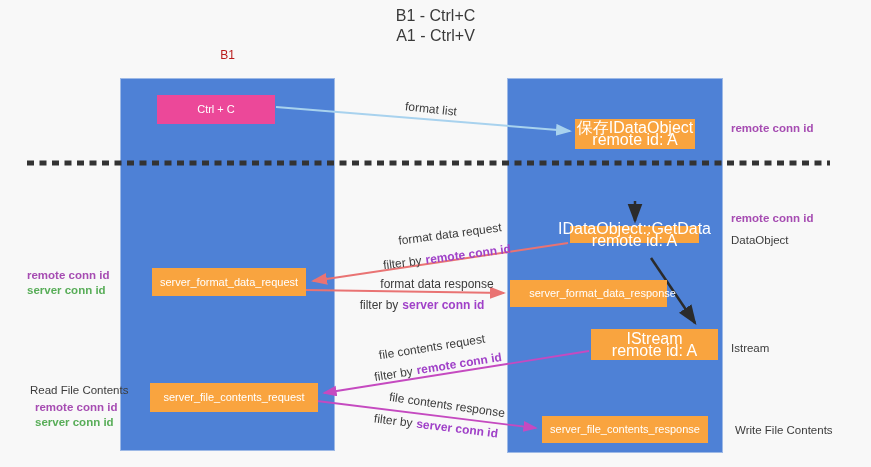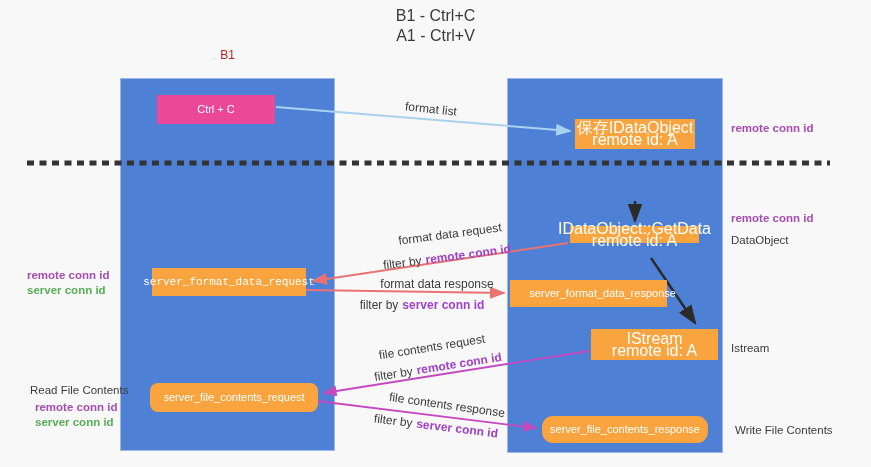--- a/index.html
+++ b/index.html
@@ -71,43 +71,43 @@
     <line x1="568" y1="243" x2="313" y2="281" stroke="#e97373" stroke-width="2" marker-end="url(#ah-red)"></line>
     <line x1="306" y1="290" x2="504" y2="293" stroke="#e97373" stroke-width="2" marker-end="url(#ah-red)"></line>
 
     <line x1="589" y1="351" x2="324" y2="393" stroke="#c54ac0" stroke-width="1.8" marker-end="url(#ah-mag)"></line>
     <line x1="317" y1="401" x2="536" y2="428" stroke="#c54ac0" stroke-width="1.8" marker-end="url(#ah-mag)"></line>
   </svg>
 
   <div class="node green" style="left:157px; top:95px; width:118px; height:29px;">
     <span class="l1">Ctrl + C</span>
   </div>
-  <div class="node orange" style="left:152px; top:268px; width:154px; height:28px;font-family:Liberation Mono, monospace;">
+  <div class="node orange" style="left:152px; top:268px; width:154px; height:28px;">
     <span class="l1">server_format_data_request</span>
   </div>
-  <div class="node orange" style="left:150px; top:383px; width:168px; height:29px;border-radius:8px;">
+  <div class="node orange" style="left:150px; top:383px; width:168px; height:29px;">
     <span class="l1">server_file_contents_request</span>
   </div>
 
   <div class="node orange" style="left:575px; top:119px; width:120px; height:30px;">
     <span class="l2">保存IDataObject</span>
     <span class="l2">remote id: A</span>
   </div>
   <div class="node orange" style="left:570px; top:226px; width:129px; height:17px;">
     <span class="l2">IDataObject::GetData</span>
     <span class="l2">remote id: A</span>
   </div>
   <div class="node orange" style="left:510px; top:280px; width:157px; height:27px;padding-left:28px;">
     <span class="l1">server_format_data_response</span>
   </div>
   <div class="node orange" style="left:591px; top:329px; width:127px; height:31px;">
     <span class="l2">IStream</span>
     <span class="l2">remote id: A</span>
   </div>
-  <div class="node orange" style="left:542px; top:416px; width:166px; height:27px;border-radius:11px;">
+  <div class="node orange" style="left:542px; top:416px; width:166px; height:27px;">
     <span class="l1">server_file_contents_response</span>
   </div>
 
   <div class="edge-label" style="left:431px; top:109px; transform:translate(-50%,-50%) rotate(6deg);">
     <span>format list</span>
   </div>
 
   <div class="edge-label" style="left:450px; top:234px; transform:translate(-50%,-50%) rotate(-7.5deg);">
     <span>format data request</span>
   </div>

